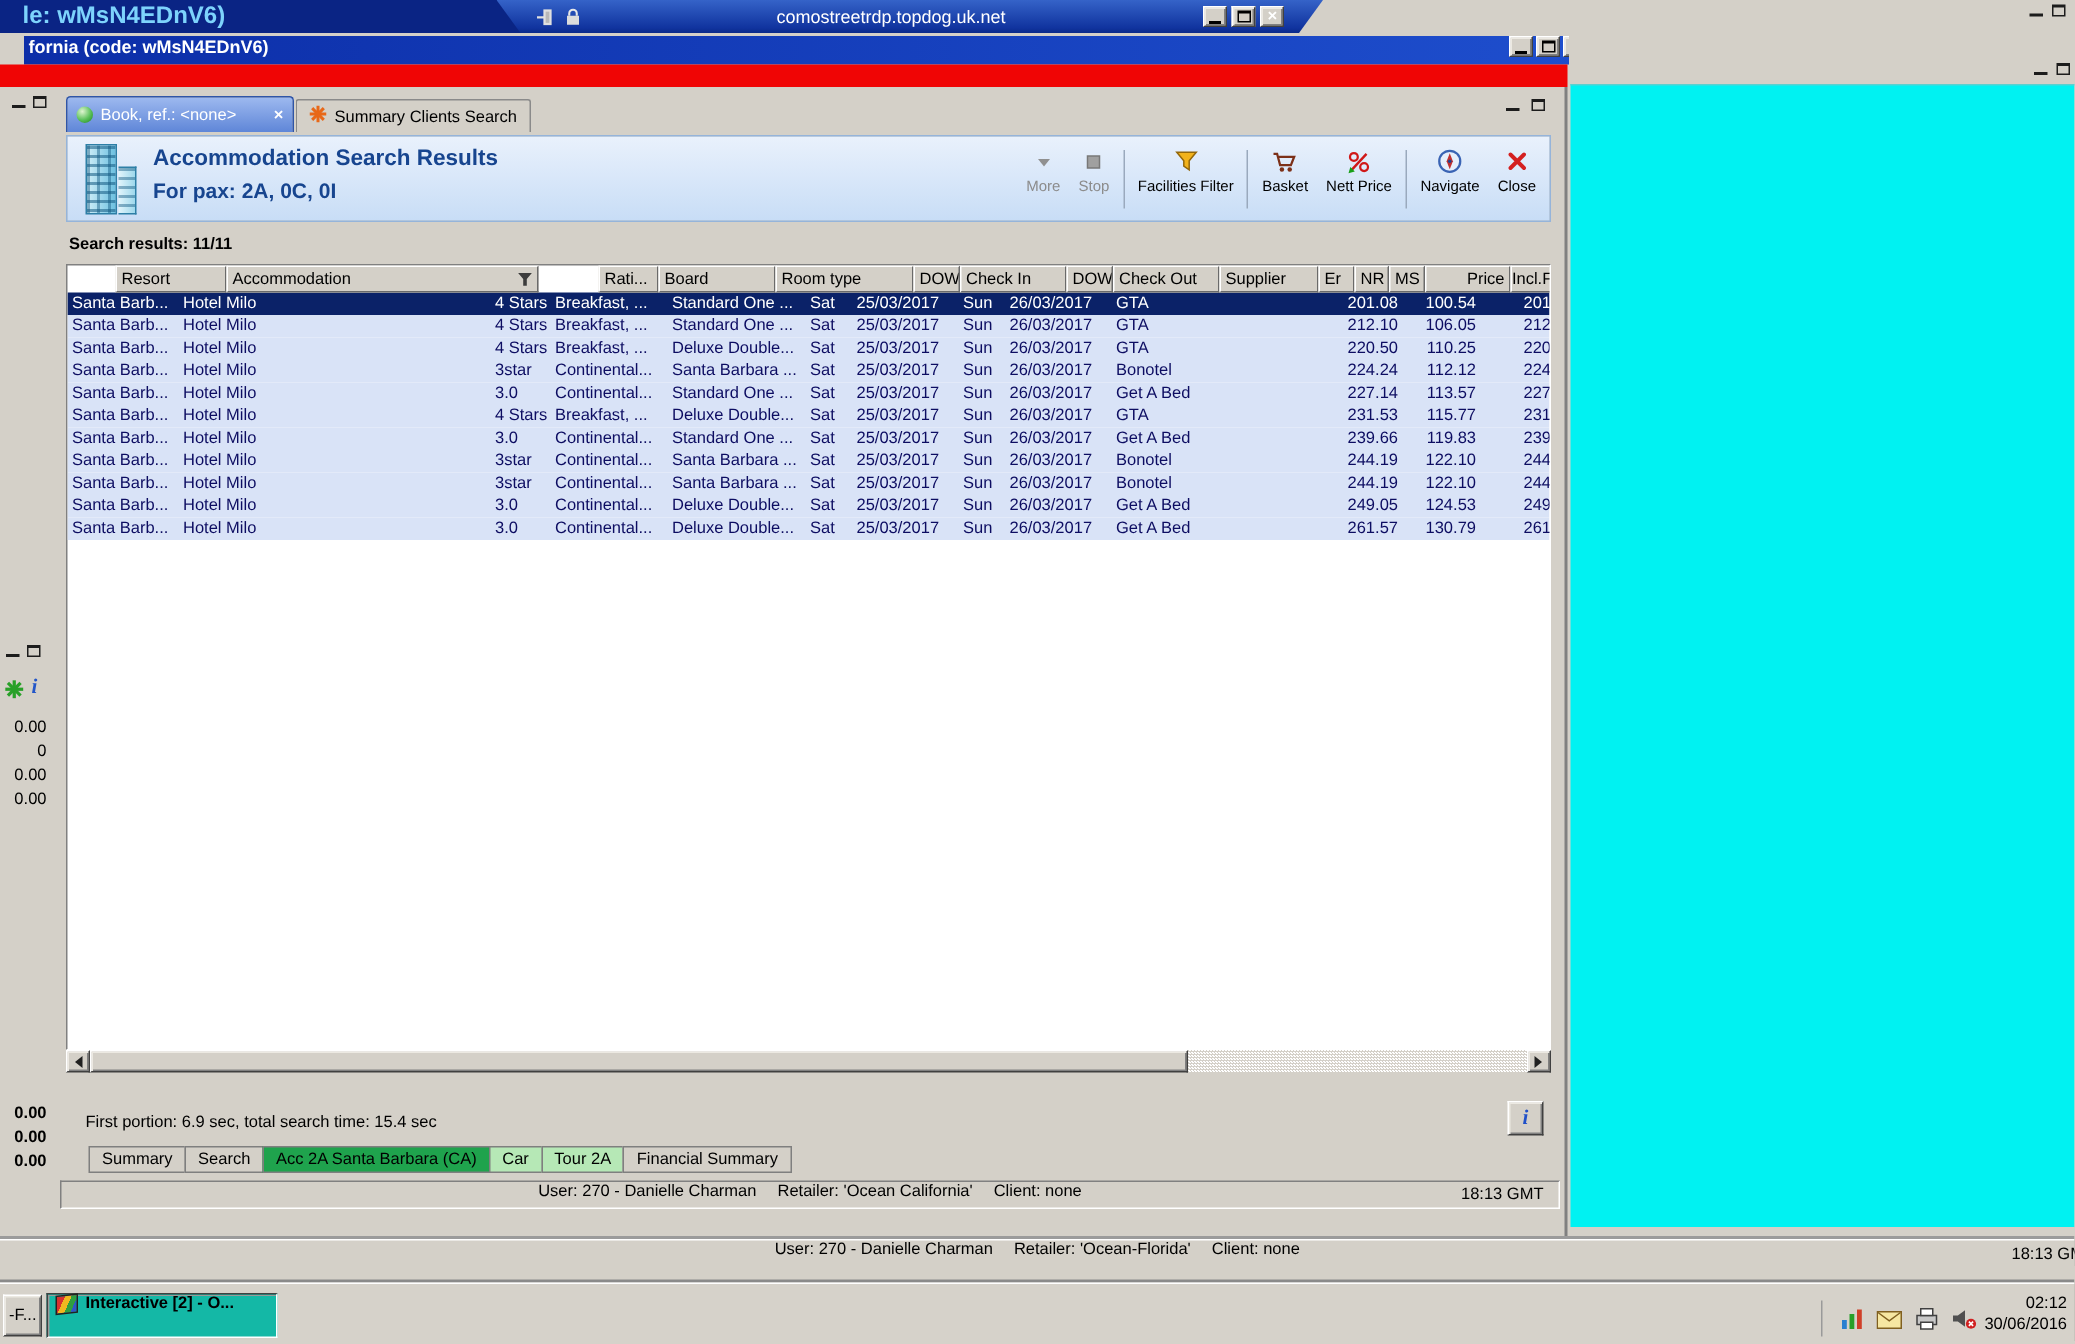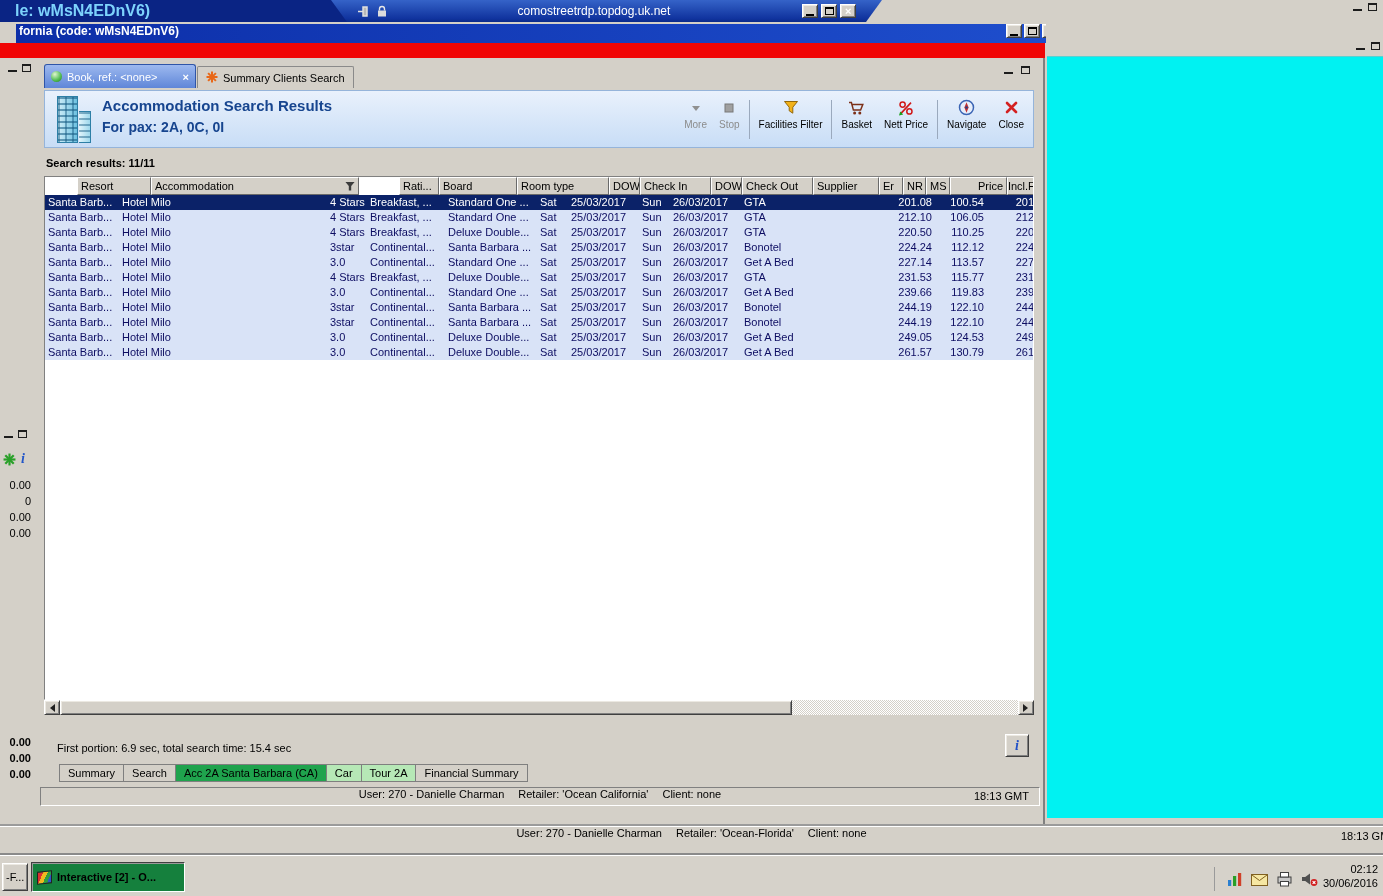--- a/index.html
+++ b/index.html
@@ -118,22 +118,22 @@
   #right-area{left:1046px;top:24px;width:337px;height:796px;background:#d4d0c8}
   #right-glyphs{left:1356px;top:42px;display:flex;gap:6px;align-items:flex-start}
   #cyan{left:1047px;top:56px;width:336px;height:762px;background:#00f2f2;border-top:1px solid #5ad0d0}
 
   #outer-status{left:0;top:826px;width:1383px;height:20px;background:#d4d0c8;border-top:1px solid #fff;box-shadow:0 -2px 0 #9b9b9b}
   .st-time2{position:absolute;left:1341px;top:3px;white-space:nowrap}
 
   
   #taskbar{left:0;top:855px;width:1383px;height:41px;background:#d6d2ca;border-top:1px solid #fff;box-shadow:0 -2px 0 #8a8a8a}
   #tb-partial{position:absolute;left:2px;top:7px;width:26px;height:28px;overflow:hidden;justify-content:flex-start;padding-left:3px}
-  #tb-app{position:absolute;left:31px;top:6px;width:154px;height:30px;display:flex;align-items:center;gap:5px;padding:0 5px;
-     background:#15803d;border:1px solid;border-color:#404040 #fff #fff #404040;box-shadow:inset 1px 1px 0 #9a9a9a}
+  #tb-app{position:absolute;left:31px;top:6px;width:154px;height:30px;display:flex;align-items:flex-start;gap:5px;padding:0 5px;
+     background:#14b8a6;border:1px solid;border-color:#404040 #fff #fff #404040;box-shadow:inset 1px 1px 0 #9a9a9a}
   .tb-lbl{font-weight:700;white-space:nowrap;overflow:hidden}
   .flag{width:15px;height:13px;border:1px solid #222;flex:0 0 auto;transform:skewY(-6deg);
      background:linear-gradient(115deg,#d83030 0 30%,#f0b820 30% 55%,#2f9f3f 55% 78%,#2f55c8 78%)}
   #tray{position:absolute;left:1214px;top:11px;display:flex;gap:8px;align-items:center}
   #tray::before{content:"";width:1px;height:24px;background:#9a9a9a;margin-right:4px}
   .tray-ic{display:inline-flex}
   #clock{position:absolute;left:1308px;top:6px;width:70px;text-align:right;line-height:14px}
 </style>
 </head>
 <body>

